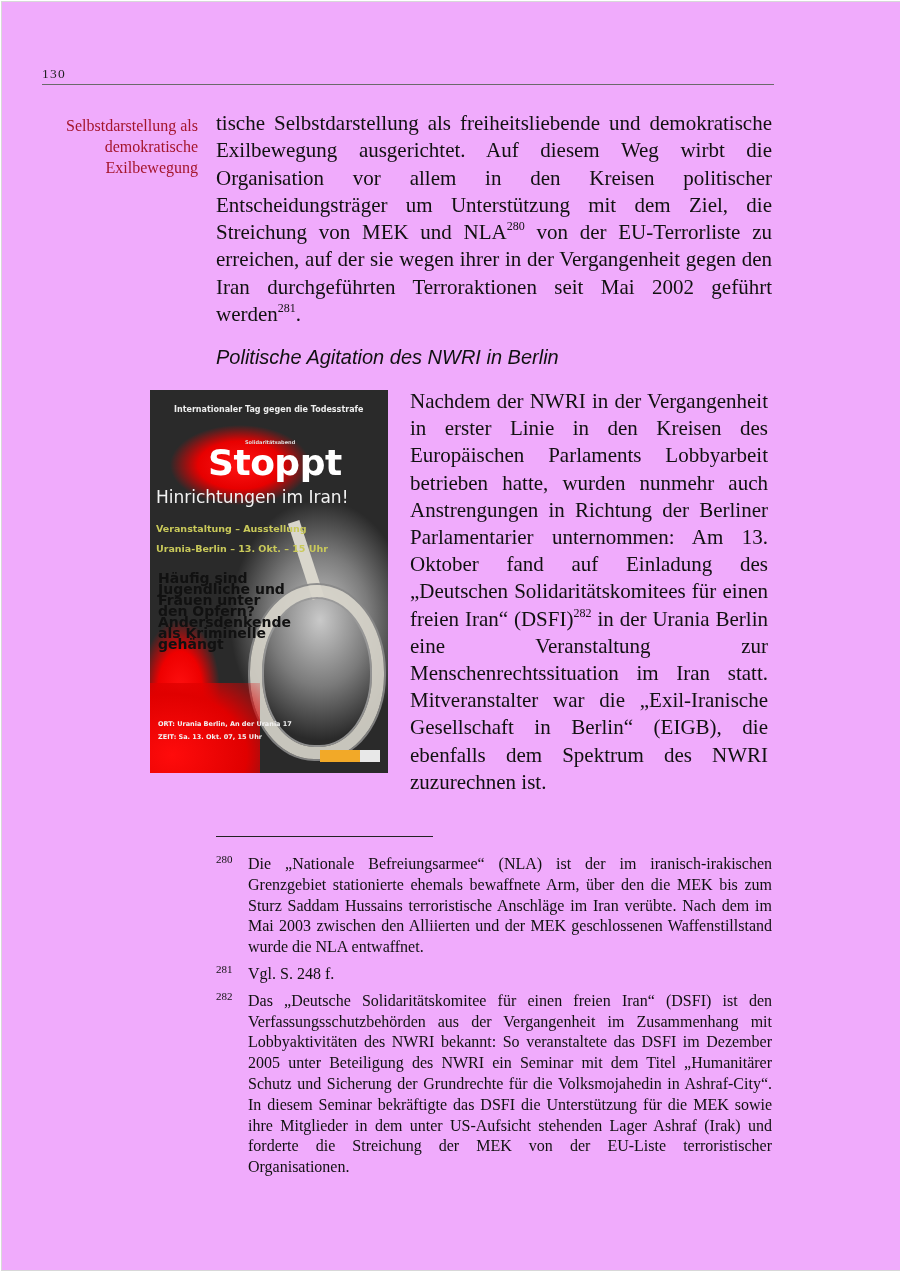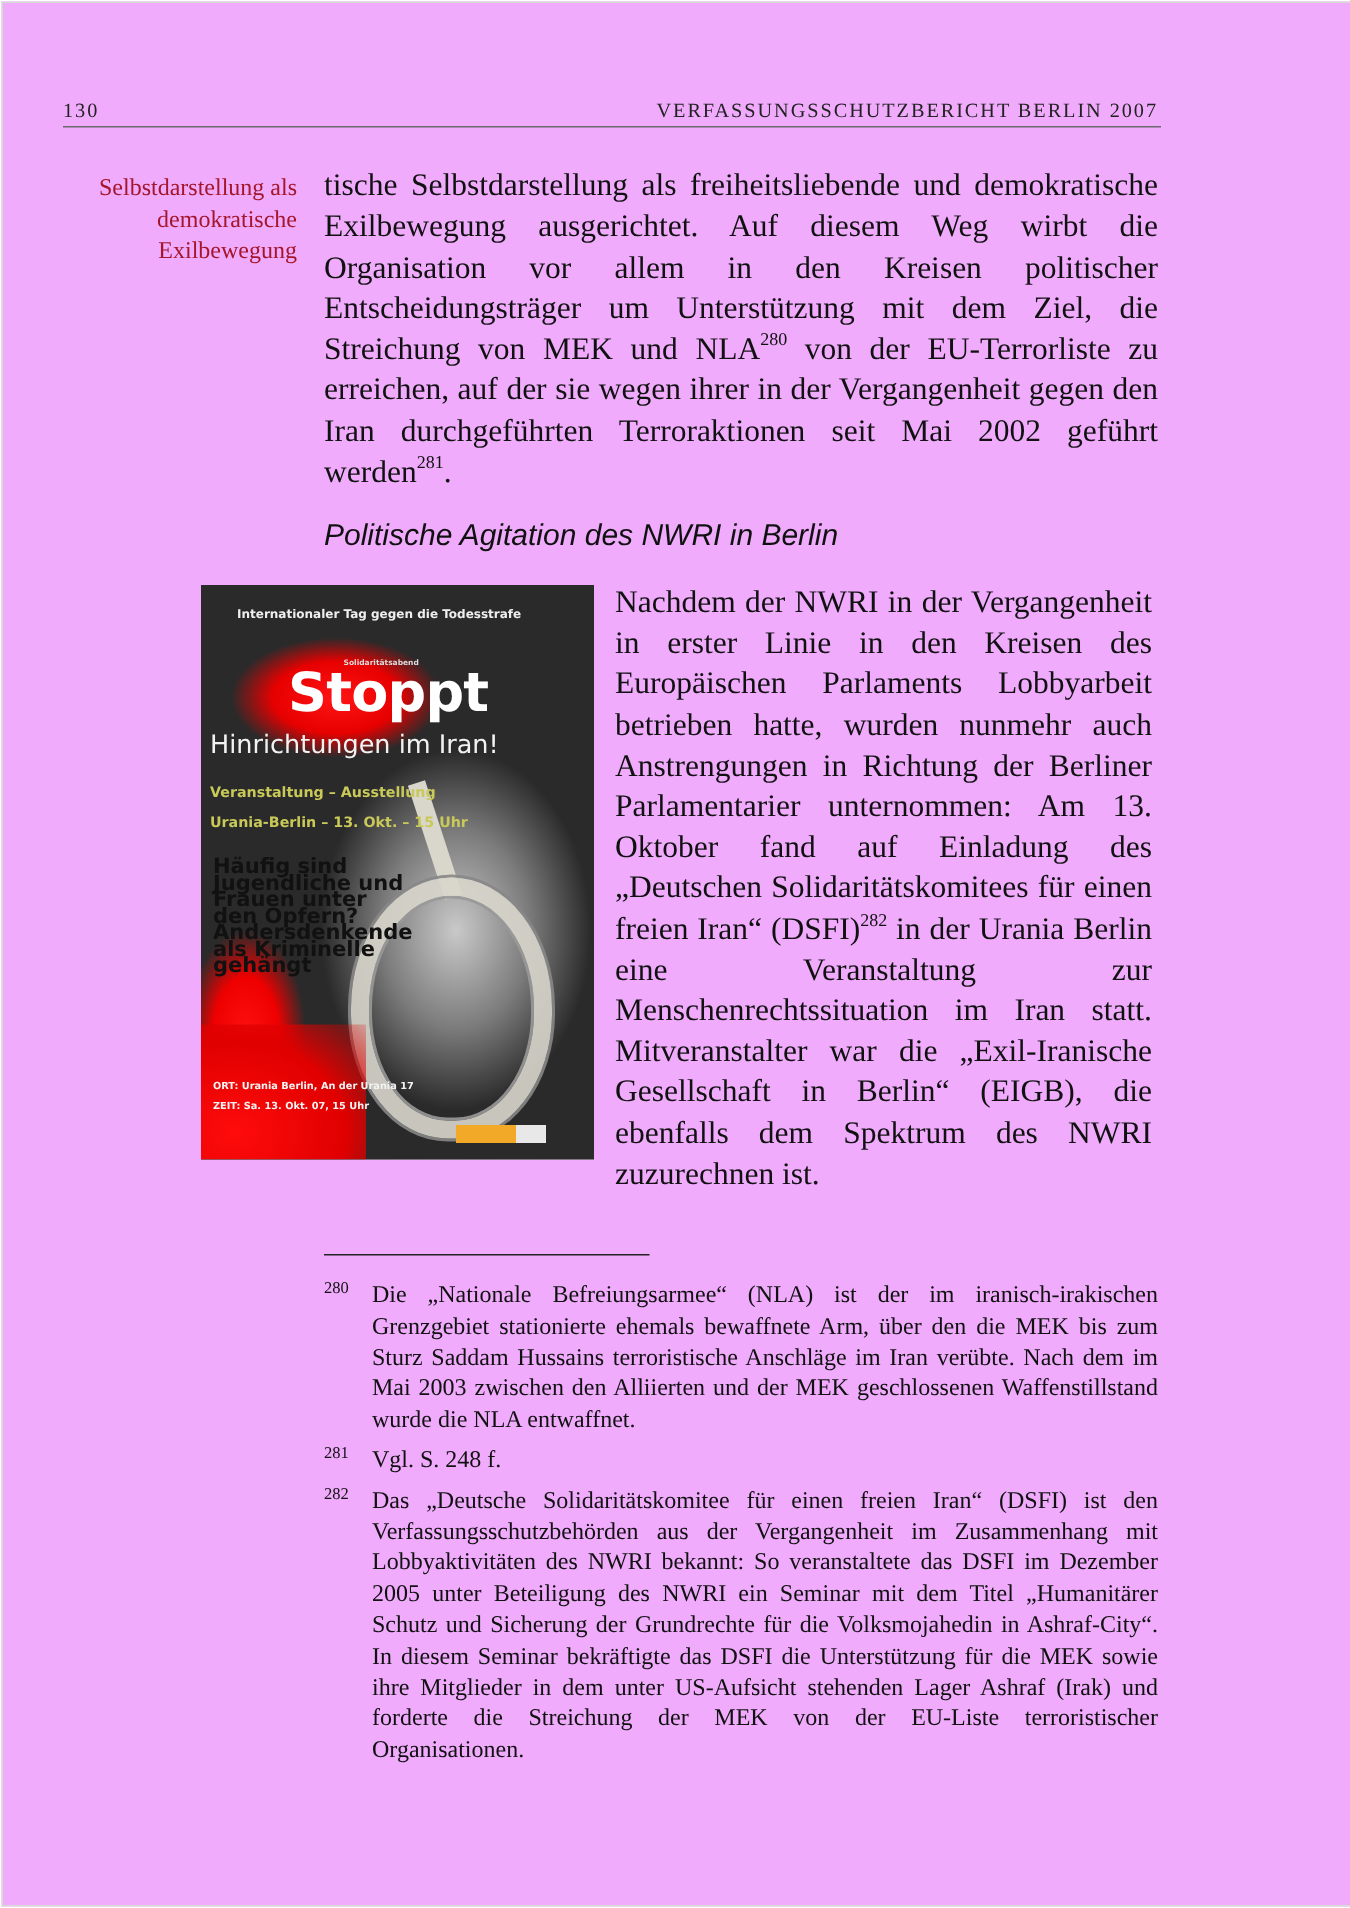--- a/index.html
+++ b/index.html
@@ -25,21 +25,21 @@
     font-size: 21px; line-height: 27.3px; text-align: justify;
   }
   .body-text p { margin: 0; }
   sup { font-size: 12px; line-height: 0; vertical-align: 9px; }
   .subheading {
     position: absolute; left: 214px; top: 344px;
     font-family: Liberation Sans, sans-serif; font-style: italic;
     font-size: 20px; color: #111;
   }
   .poster {
-    position: absolute; left: 132px; top: 388px; width: 262px; height: 383px;
+    position: absolute; left: 148px; top: 388px; width: 238px; height: 383px;
     background:
       radial-gradient(ellipse 70px 40px at 90px 75px, #ff1414 0%, #e70000 60%, rgba(200,0,0,0) 100%),
       radial-gradient(ellipse 40px 70px at 30px 300px, #ff1010 0%, #e00 55%, rgba(200,0,0,0) 100%),
       radial-gradient(ellipse 90px 120px at 170px 230px, #c9c9c9 0%, #7b7b7b 55%, #2a2a2a 100%),
       linear-gradient(160deg, #050505 0%, #1a1a1a 30%, #6a6a6a 60%, #bdbdbd 85%, #ddd 100%);
     overflow: hidden;
   }
   .poster .bottom-red {
     position: absolute; left: 0; bottom: 0; width: 110px; height: 90px;
     background: radial-gradient(ellipse at 20% 80%, #ff0b0b 0%, #e00000 60%, rgba(220,0,0,0.2) 100%);
@@ -75,21 +75,20 @@
   .fn { position: relative; padding-left: 32px; text-align: justify; margin-bottom: 6px; }
   .fn .num { position: absolute; left: 0; top: -5px; font-size: 11px; }
 </style>
 </head>
 <body>
 
 <div class="page">
 
   <div class="header">
     <span class="pnum">130</span>
-    <span class="title">VERFASSUNGSSCHUTZBERICHT BERLIN 2007</span>
   </div>
 
   <div class="margin-note">
     <div>Selbstdarstellung als</div>
     <div>demokratische</div>
     <div>Exilbewegung</div>
   </div>
 
   <div class="body-text">
     <p><span>tische Selbstdarstellung als freiheitsliebende und demokratische Exilbewegung ausgerichtet. Auf diesem Weg wirbt die Organisation vor allem in den Kreisen politischer Entscheidungsträger um Unterstützung mit dem Ziel, die Streichung von MEK und NLA</span><sup>280</sup><span> von der EU-Terrorliste zu erreichen, auf der sie wegen ihrer in der Vergangenheit gegen den Iran durchgeführten Terroraktionen seit Mai 2002 geführt werden</span><sup>281</sup><span>.</span></p>

